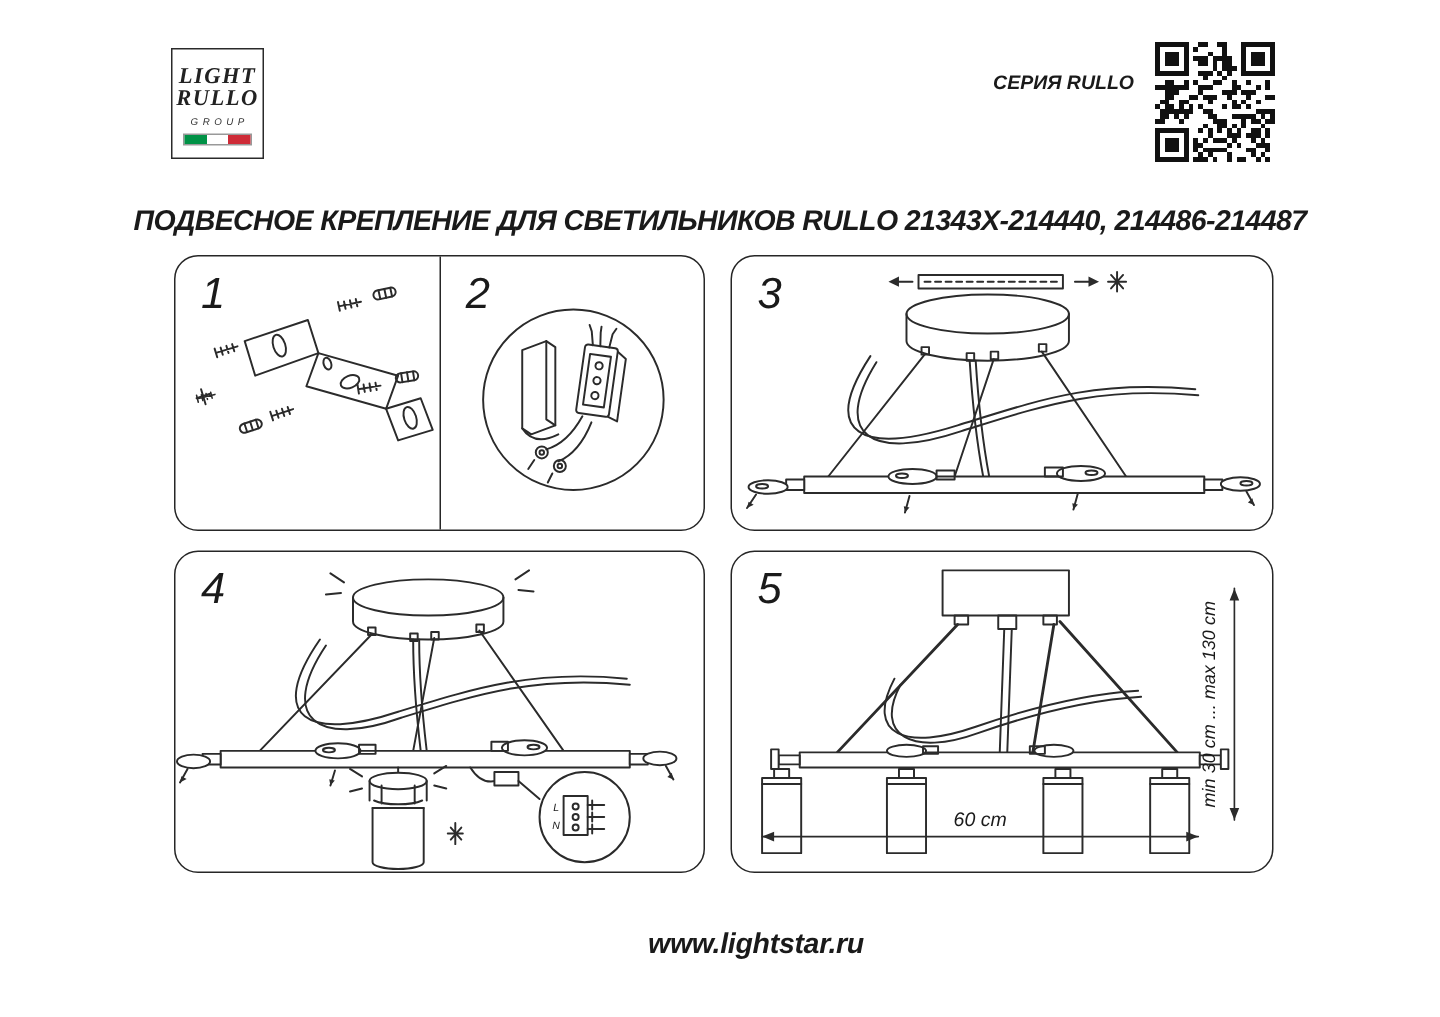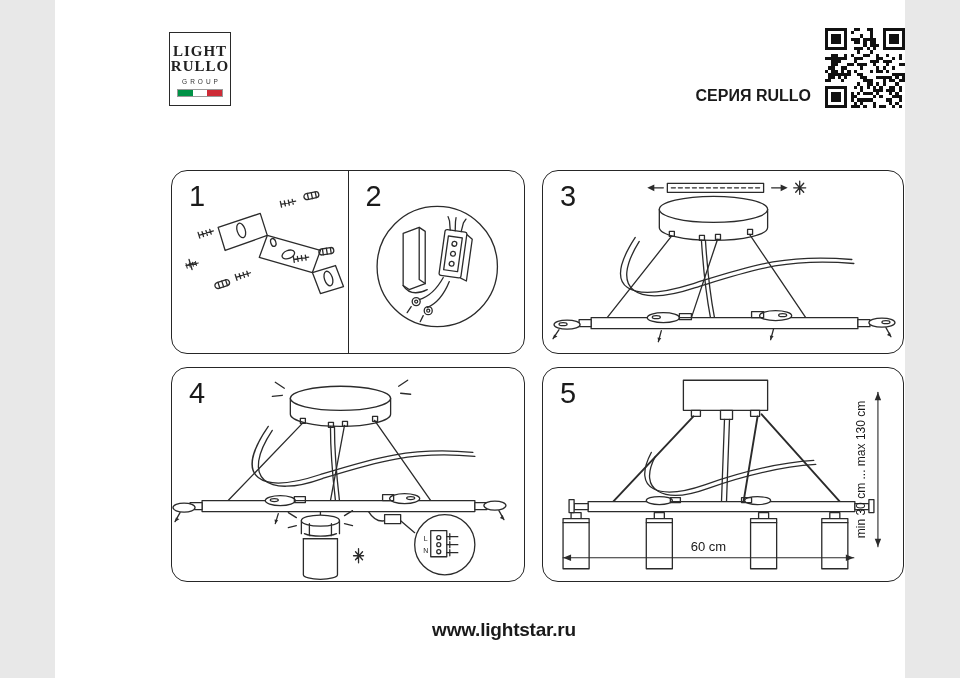--- a/index.html
+++ b/index.html
@@ -1,31 +1,31 @@
 <!DOCTYPE html>
 <html><head>
 <meta charset="utf-8">
 <style>
   html,body{margin:0;padding:0;background:#e8e8e8;}
-  .page{position:relative;width:850px;height:678px;background:#fff;margin:0 auto;
-        font-family:"Liberation Sans",sans-serif;color:#1a1a1a;overflow:hidden;}
+  .page{position:relative;width:960px;height:678px;background:#fff;margin:0 auto;
+        font-family:"Liberation Sans",sans-serif;color:#1a1a1a;overflow:hidden;font-style:italic;}
 
   
   .logo{position:absolute;left:114px;top:32px;width:62px;height:74px;border:1px solid #2a2a2a;
         box-sizing:border-box;text-align:center;padding-top:11px;}
   .logo-word{font-family:"Liberation Serif",serif;font-weight:700;font-size:15px;line-height:15px;
              letter-spacing:1px;color:#222;}
   .logo-group{font-size:6.5px;letter-spacing:3px;margin-top:4px;color:#333;padding-left:3px;}
   .logo-flag{display:flex;width:44px;height:6px;margin:4px auto 0;border:0.5px solid #999;}
   .logo-flag span{flex:1;height:100%;}
 
   .title{position:absolute;left:211px;top:44px;font-size:21px;font-weight:700;line-height:27px;
          letter-spacing:-0.2px;}
   .series{position:absolute;left:520px;top:47px;width:236px;text-align:right;}
-  .series-name{font-size:16px;font-weight:700;margin-top:40px;}
+  .series-name{font-size:13px;font-weight:700;}
   .series-article{font-size:22px;font-weight:700;margin-top:3px;letter-spacing:-0.3px;}
   .qr{position:absolute;left:770px;top:28px;width:80px;height:80px;}
 
   .subtitle{position:absolute;left:60px;right:60px;top:137px;text-align:center;
             font-size:19px;font-weight:700;letter-spacing:-0.4px;}
 
   
   .box{position:absolute;border:1.6px solid #262626;border-radius:16px;box-sizing:border-box;background:#fff;}
   .box-a{left:116px;top:170px;width:354px;height:184px;display:flex;}
   .box-b{left:487px;top:170px;width:362px;height:184px;}
@@ -265,20 +265,21 @@
         <rect x="2" y="2" width="3" height="3"></rect>
         <rect x="18" y="0" width="7" height="7"></rect>
         <rect x="19" y="1" width="5" height="5" fill="#fff"></rect>
         <rect x="20" y="2" width="3" height="3"></rect>
         <rect x="0" y="18" width="7" height="7"></rect>
         <rect x="1" y="19" width="5" height="5" fill="#fff"></rect>
         <rect x="2" y="20" width="3" height="3"></rect>
       </g>
     </svg>
 
+  <div class="subtitle">ПОДВЕСНОЕ КРЕПЛЕНИЕ ДЛЯ СВЕТИЛЬНИКОВ RULLO 21343X-214440, 214486-214487</div>
 
   <section class="box box-a">
     <div class="half">
       <span class="num">1</span>
       <svg class="panel" viewBox="0 0 175 181">
         <defs>
           <g id="screwA">
               <path d="M0,3 L15,3 M4,0.5 l0,5 M8,0.5 l0,5 M12,0.5 l0,5 M0,0 l0,6"></path>
             </g>
           <g id="dowelA">

